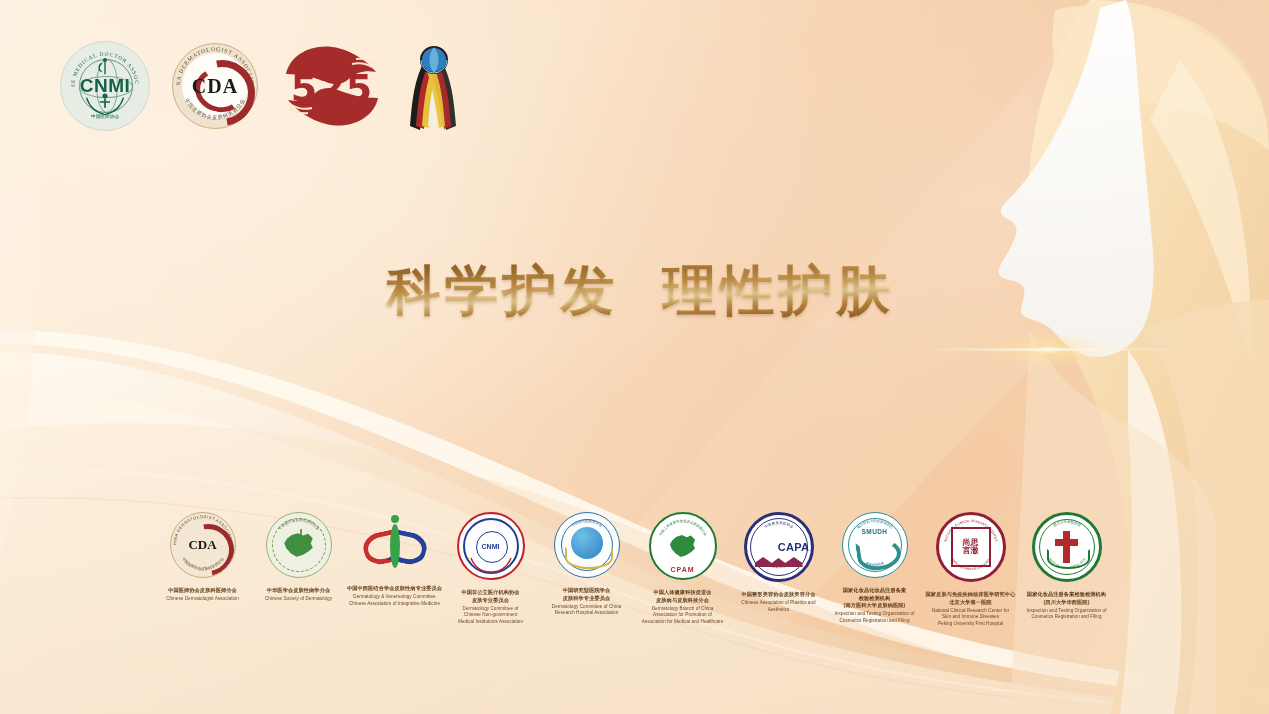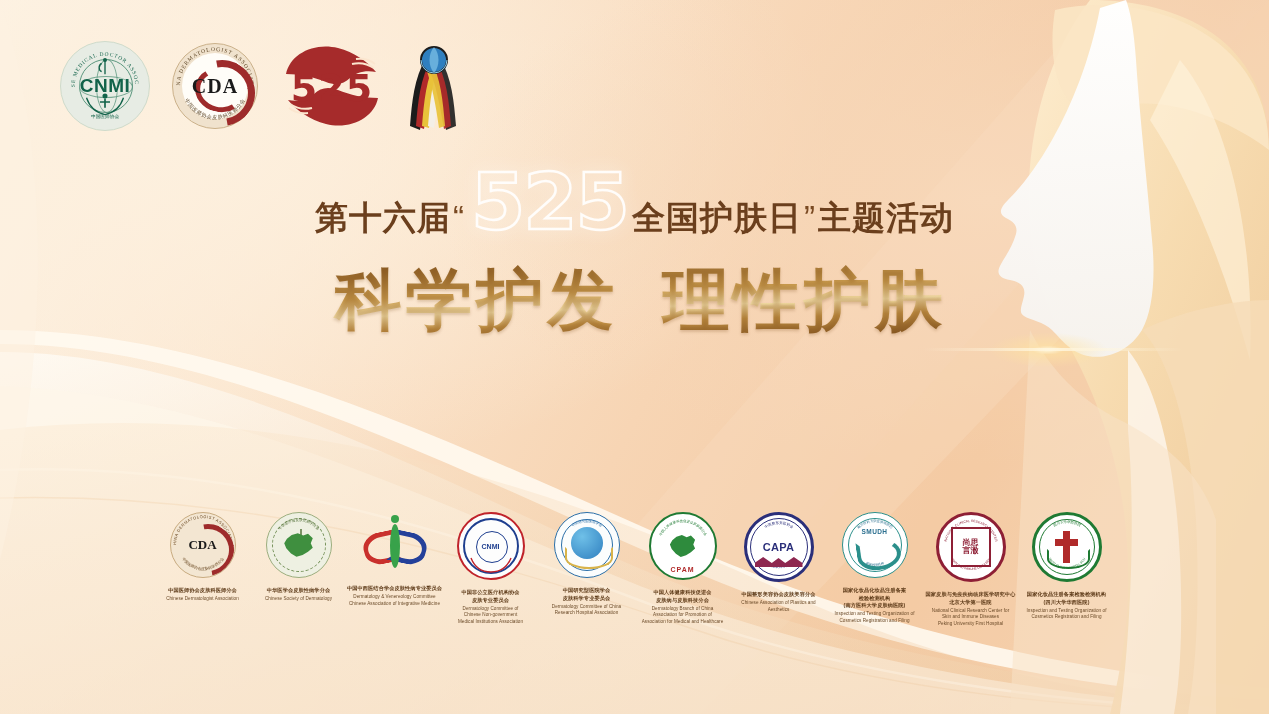--- a/index.html
+++ b/index.html
@@ -69,21 +69,21 @@
     letter-spacing:-2px;line-height:0;vertical-align:-14px;
     background:linear-gradient(180deg,#ffc17a 0%,#fba14f 45%,#f2873a 100%);
     -webkit-background-clip:text;background-clip:text;color:transparent;
     -webkit-text-stroke:2.5px rgba(255,255,255,.9);
     paint-order:stroke fill;
     filter:drop-shadow(0 0 9px rgba(255,255,255,.85));
     margin:0 4px;
   }
   .headline{
     position:absolute;left:0;right:0;top:255px;text-align:center;
-    font-size:67px;font-weight:bold;letter-spacing:4px;white-space:nowrap;
+    font-size:54px;font-weight:bold;letter-spacing:4px;white-space:nowrap;
     font-family:"DejaVu Sans","Liberation Sans",sans-serif;
     background:linear-gradient(178deg,#6d4319 0%,#8a5a22 18%,#c99b4e 42%,#f3dda6 55%,#c08f44 66%,#7c4d1d 86%,#5d3714 100%);
     -webkit-background-clip:text;background-clip:text;color:transparent;
     text-shadow:0 2px 3px rgba(120,70,20,.22);
     margin-left:12px;
   }
   .headline .gap{display:inline-block;width:44px;}
 
   .flare{position:absolute;left:963px;top:325px;width:170px;height:50px;pointer-events:none;
     background:radial-gradient(ellipse 50% 50% at 50% 50%, rgba(255,248,220,.95) 0%, rgba(255,228,160,.55) 18%, rgba(255,220,140,0) 70%);}
@@ -136,21 +136,21 @@
      border:2px solid #d8b34a;border-top-color:transparent;}
 
   .m-cpam{background:#ffffff;border:2px solid #1f7a33;}
   .m-cpam .cn-map{width:30px;height:26px;background:#2e8b3d;z-index:3;
      clip-path:polygon(16% 28%,30% 14%,48% 8%,64% 16%,78% 10%,92% 26%,86% 44%,92% 60%,78% 74%,62% 86%,44% 92%,28% 80%,14% 62%,8% 44%);}
   .m-cpam .lbl{position:absolute;bottom:5px;left:0;right:0;text-align:center;
      font-size:7px;font-weight:bold;color:#b02a2a;letter-spacing:1px;z-index:4;}
 
   .m-capa{background:#ffffff;border:3px solid #2b2f7a;}
   .m-capa .ring2{position:absolute;inset:3px;border-radius:50%;border:1px solid #2b2f7a;}
-  .m-capa .lbl{font-weight:bold;font-size:11px;color:#2b2f7a;z-index:3;letter-spacing:.3px;}
+  .m-capa .lbl{font-weight:bold;font-size:11px;color:#2b2f7a;z-index:3;letter-spacing:.3px;padding-left:30px;}
   .m-capa .band{position:absolute;left:8px;bottom:12px;width:48px;height:10px;
      background:#8e2750;clip-path:polygon(0 60%,18% 0,36% 60%,50% 10%,64% 60%,82% 0,100% 60%,100% 100%,0 100%);}
 
   .m-smudh{background:#ffffff;border:1px solid #2b8f8b;}
   .m-smudh .ring2{position:absolute;inset:5px;border-radius:50%;border:1px solid #2b8f8b;}
   .m-smudh .lbl{position:absolute;top:15px;left:0;right:0;text-align:center;
      font-size:6.5px;font-weight:bold;color:#2b6f8f;letter-spacing:.4px;z-index:4;}
   .m-smudh .sw{position:absolute;left:14px;top:27px;width:36px;height:22px;border-radius:0 50% 50% 50%;
      border:4px solid #2b8f8b;border-top-color:transparent;transform:rotate(-8deg);}
 
@@ -302,23 +302,20 @@
         <path d="M29,18 C41,38 43,62 45,86 L38,89 C34,66 30,44 22,26 Z" fill="#b02a2a" opacity=".92"></path>
         <path d="M24,18 C35,38 37,62 39,86 L33,88 C30,66 26,44 19,26 Z" fill="#e8c23a" opacity=".92"></path>
         <circle cx="28" cy="20" r="13" fill="#2f7fbf"></circle>
         <circle cx="28" cy="20" r="13" fill="none" stroke="#1c1c1c" stroke-width="2"></circle>
         <path d="M15,20 A13,13 0 0 0 41,20" stroke="#8fd0f0" stroke-width="1" fill="none"></path>
         <path d="M28,7 C22,14 22,26 28,33 C34,26 34,14 28,7 Z" fill="#7fc3e8" opacity=".7"></path>
       </svg>
     </div>
   </div>
 
-  <div class="subtitle">
-    <span>第十六届</span><span class="quote">“</span><span class="big525">525</span><span>全国护肤日</span><span class="quote">”</span><span>主题活动</span>
-  </div>
 
   <div class="headline">
     <span>科学护发</span><span class="gap"></span><span>理性护肤</span>
   </div>
 
   <div class="flare"></div>
 
   <div class="partners">
 
     <div class="partner">

